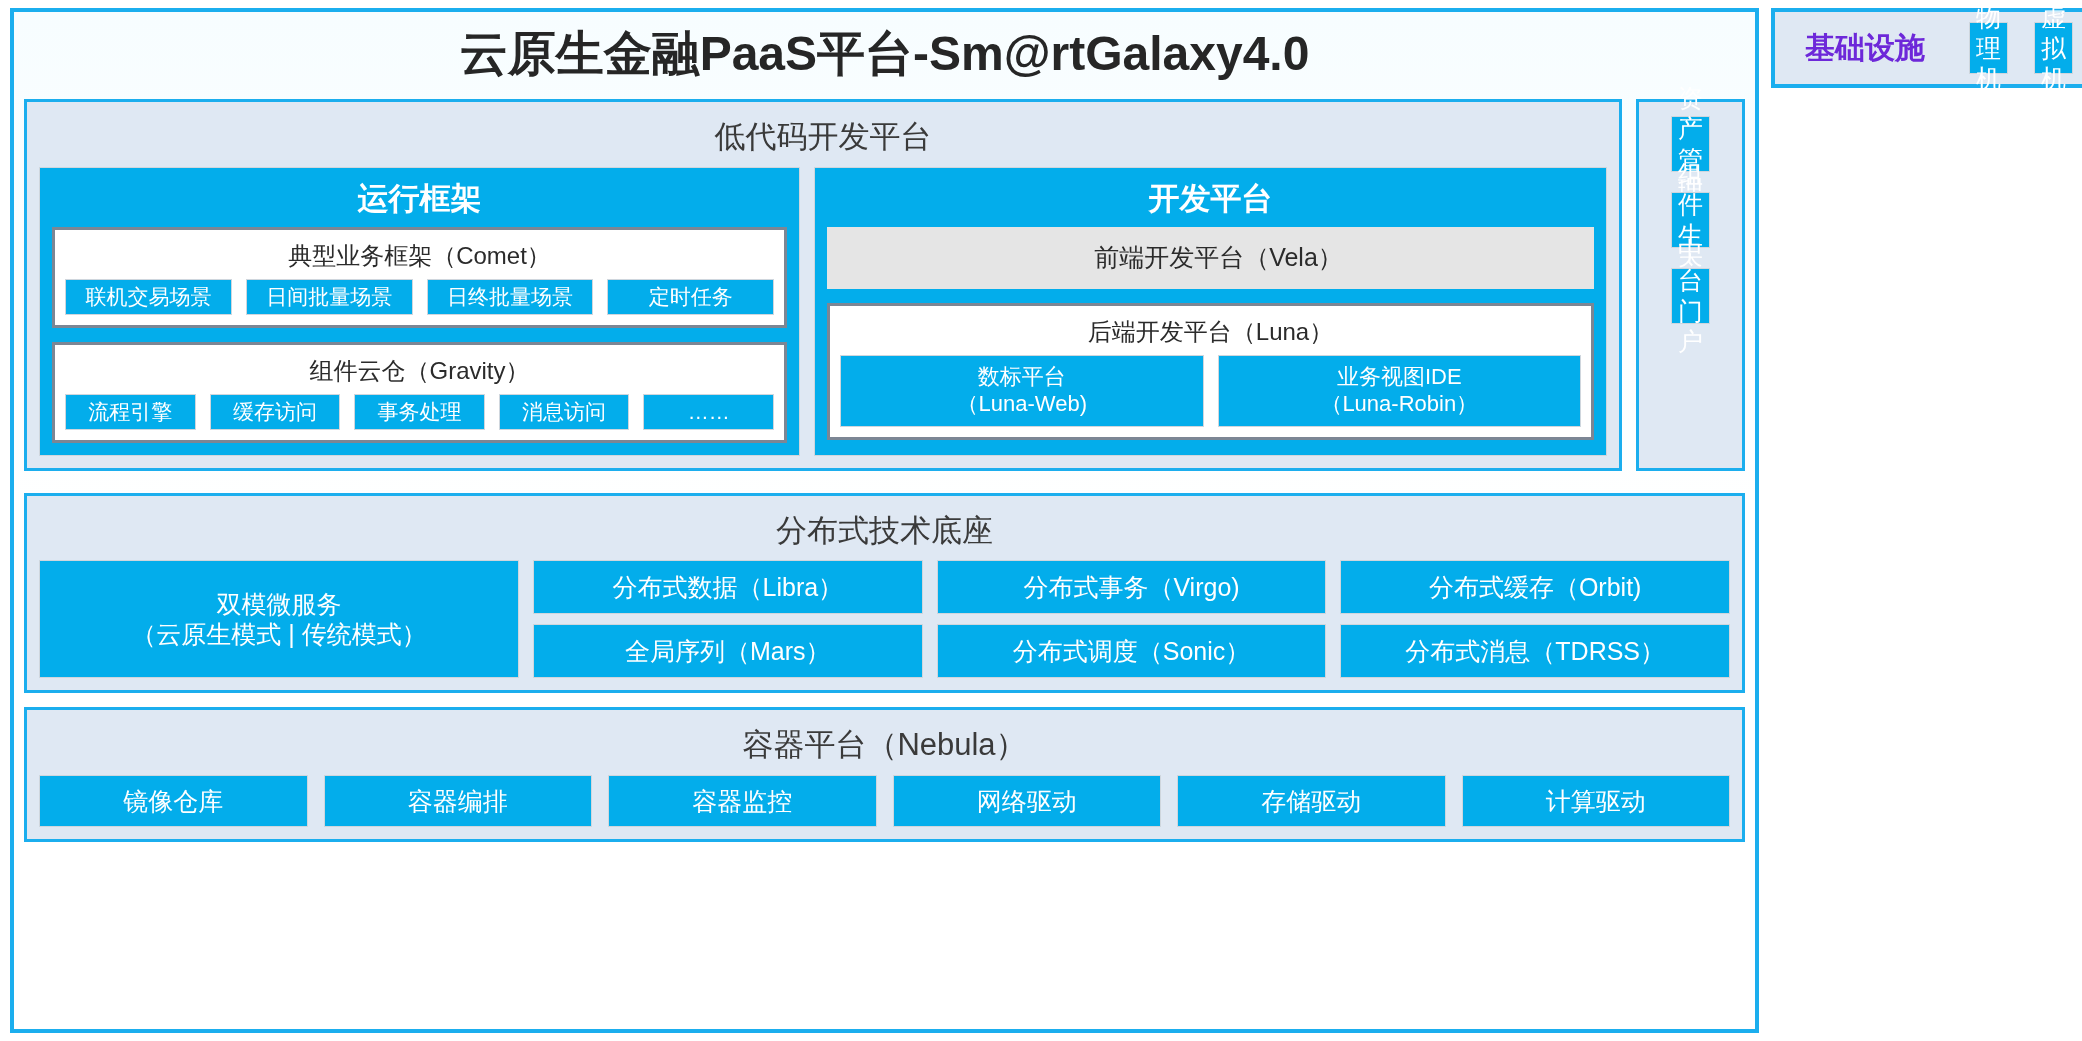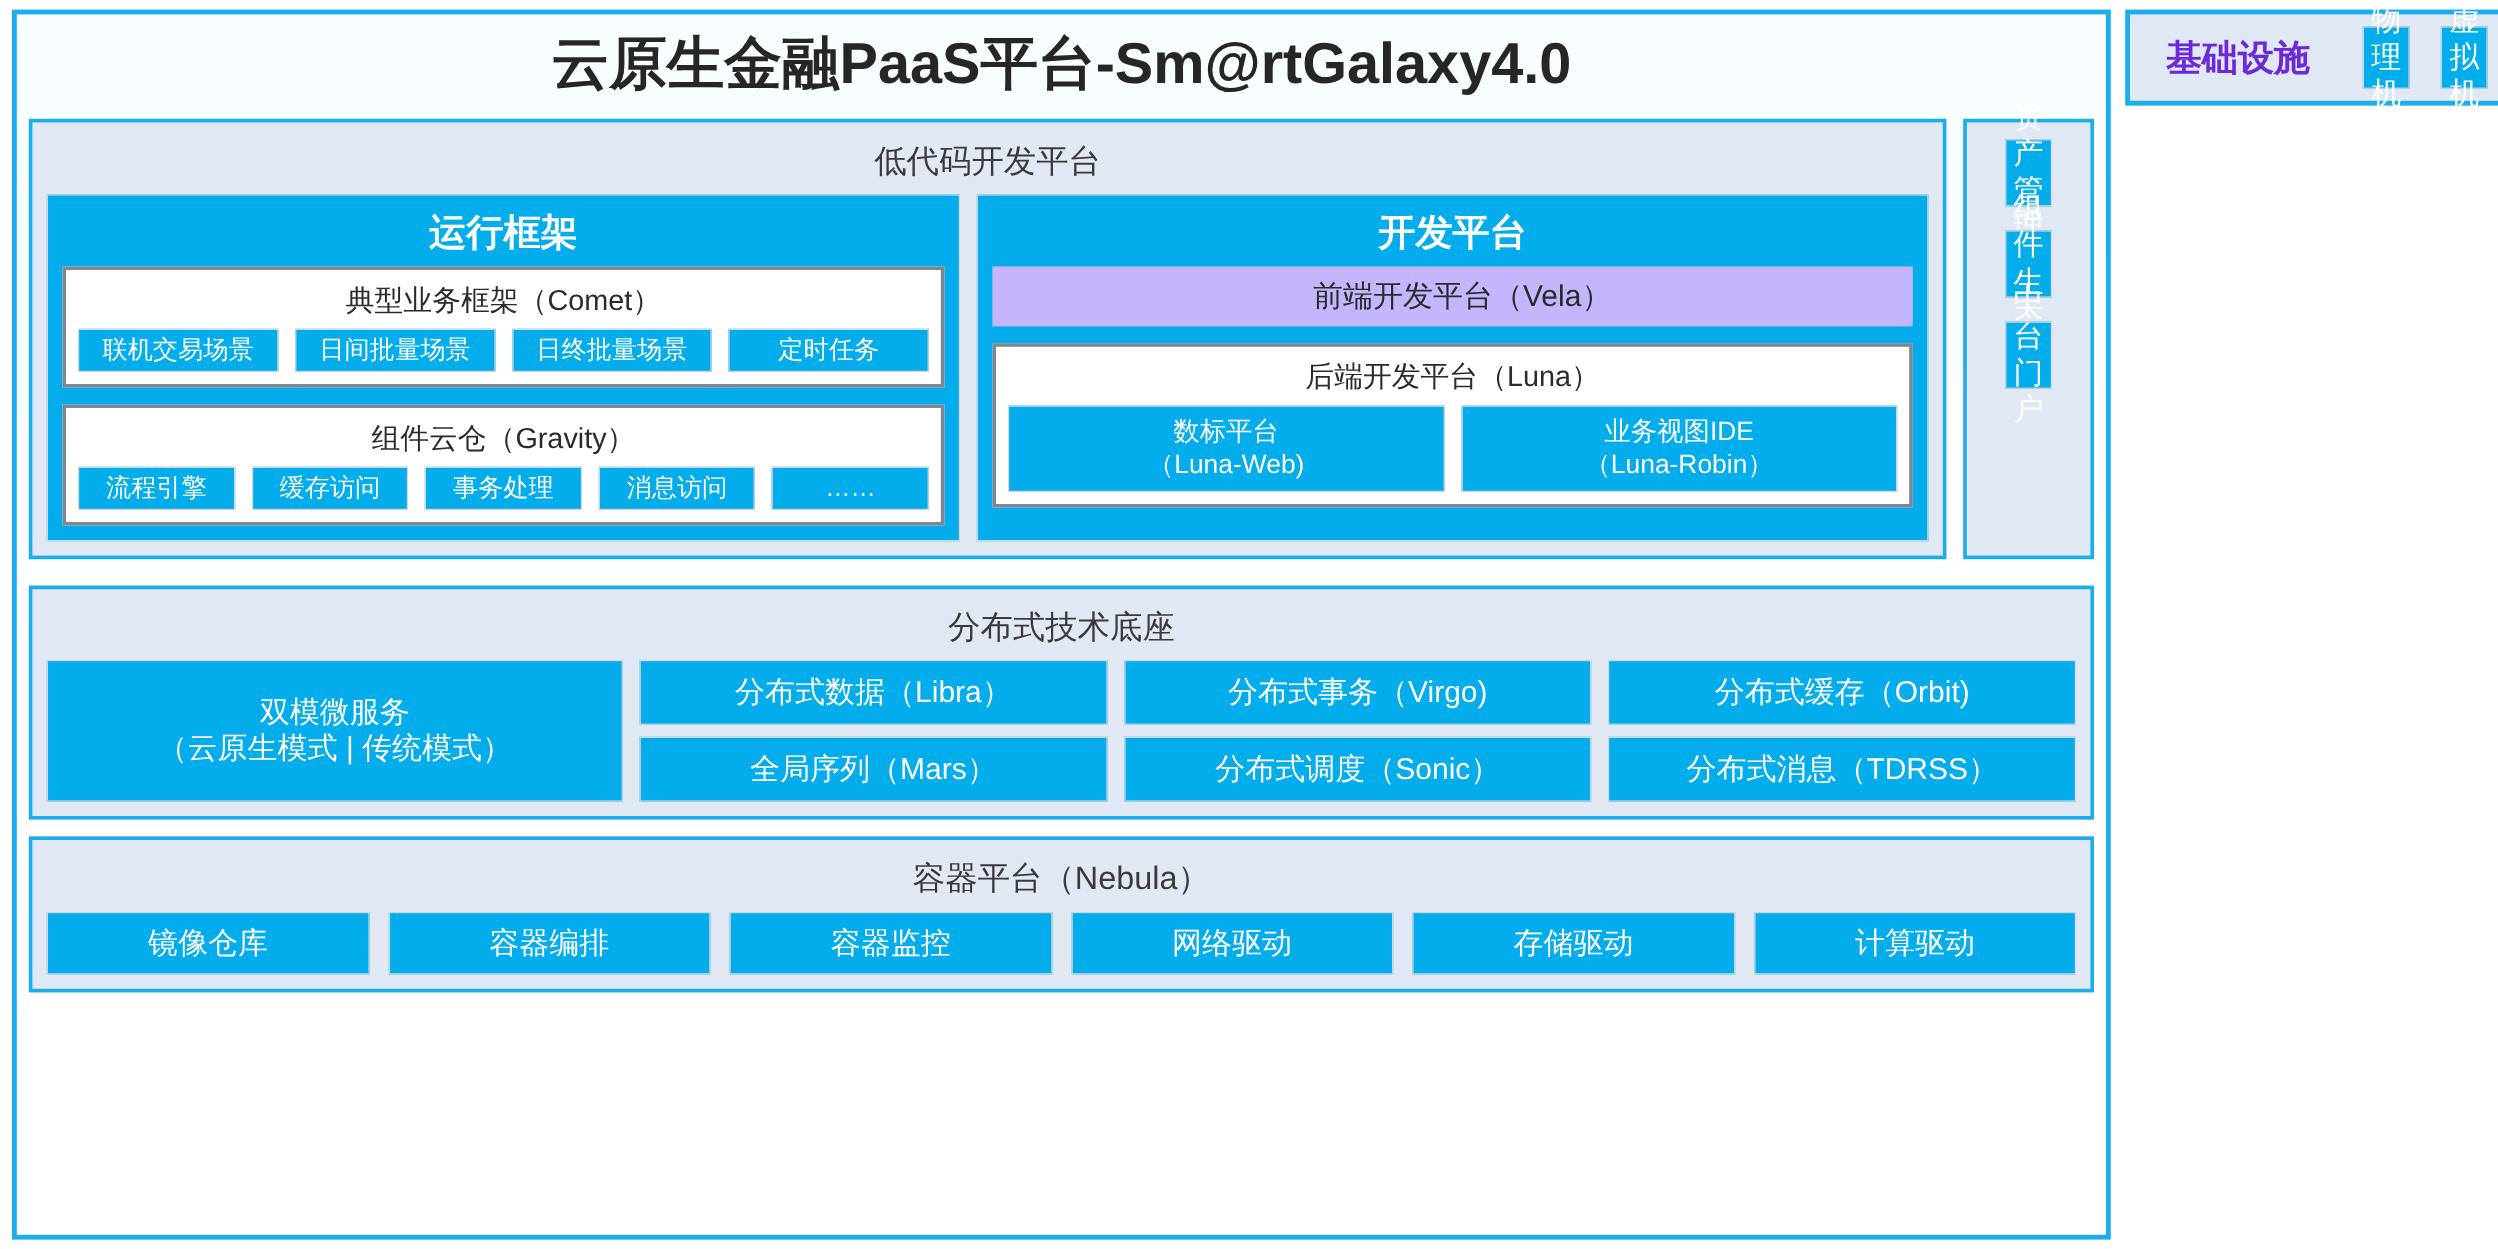--- a/index.html
+++ b/index.html
@@ -45,21 +45,21 @@
 
   
   .panel {
     border: 3px solid #1BAEEE;
     background: #DFE8F3;
     padding: 10px 12px 12px 12px;
   }
 
   .panel-title {
     text-align: center;
-    font-size: 27px;
+    font-size: 31px;
     color: #3a3a3a;
     line-height: 1.25;
     padding: 6px 0 10px 0;
   }
 
   
   .chip {
     background: #03ADEB;
     border: 1px solid #cfd6dd;
     color: #ffffff;
@@ -121,24 +121,24 @@
   .wc-row { display: flex; gap: 14px; }
   .wc-row > .chip { flex: 1 1 0; height: 36px; font-size: 21px; }
 
   
   .runtime { flex: 0 0 761px; }
   .runtime .whitecard + .whitecard { margin-top: 14px; }
 
   
   .devplat { flex: 1 1 auto; }
   .devplat .vela {
-    background: #c4b5fd;
+    background: #e5e5e5;
     border: none;
     display: flex; align-items: center; justify-content: center;
-    height: 50px;
+    height: 62px;
     font-size: 25px;
     color: #2b2b2b;
     padding-left: 16px;
   }
   .devplat .luna { margin-top: 14px; }
   .luna-row { display: flex; gap: 14px; }
   .luna-row > .chip { flex: 1 1 0; height: 72px; font-size: 22px; flex-direction: column; }
 
   
   .midplat-list { display: flex; flex-direction: column; gap: 20px; padding: 4px 20px 6px 20px; }

